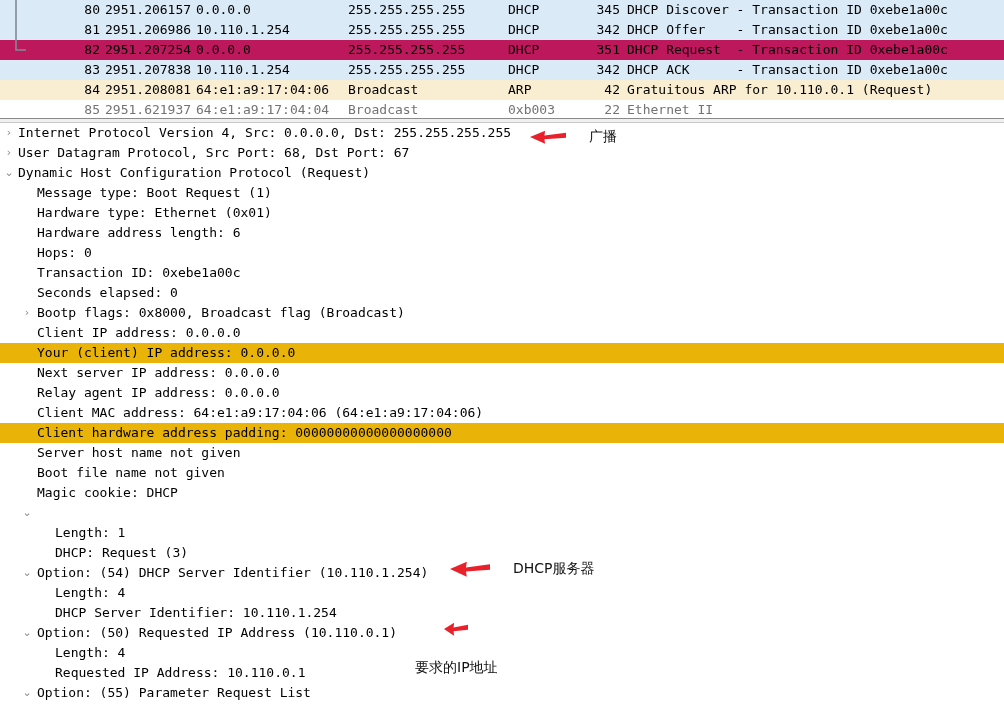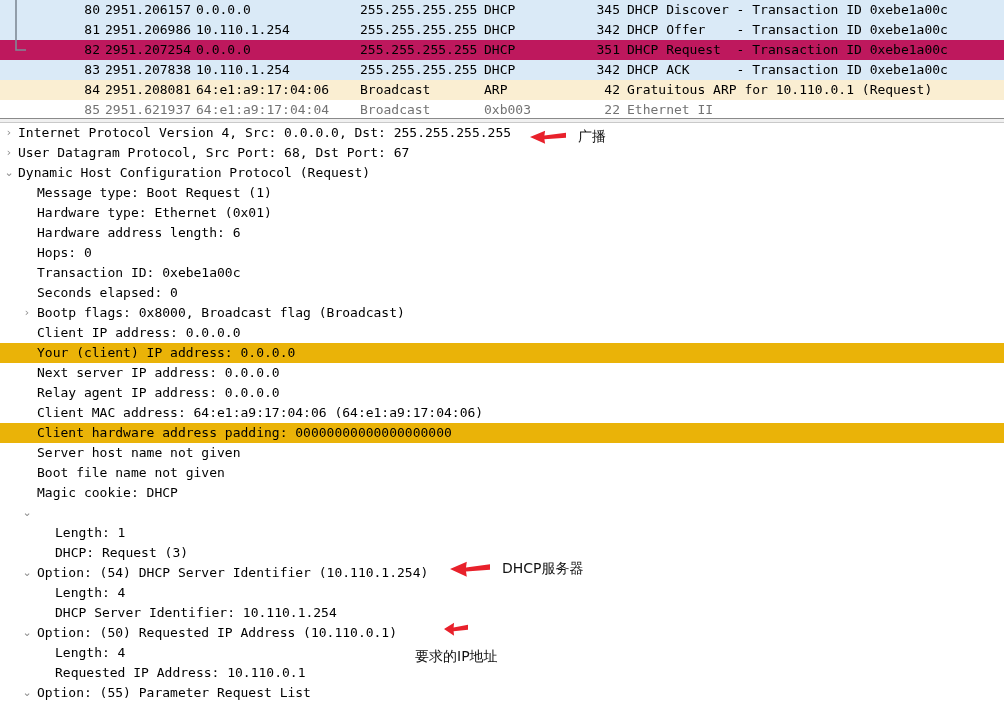--- a/index.html
+++ b/index.html
@@ -36,22 +36,22 @@
   .pl-row .c {
     position: absolute;
     top: 0;
     height: 20px;
     white-space: pre;
     overflow: hidden;
   }
   .c-no   { left: 0;    width: 100px; text-align: right; }
   .c-time { left: 105px; width: 86px; }
   .c-src  { left: 196px; width: 148px; }
-  .c-dst  { left: 348px; width: 155px; margin-left: 12px; }
-  .c-prot { left: 484px; width: 103px; }
+  .c-dst  { left: 348px; width: 155px; }
+  .c-prot { left: 508px; width: 103px; }
   .c-len  { left: 590px; width: 30px;  text-align: right; }
   .c-info { left: 627px; width: 380px; }
 
   
   .rowtype-dhcp     { background: #daeaf7; color: #000000; }
   .rowtype-selected { background: #be185d; color: #000000; text-decoration: underline; }
   .rowtype-arp      { background: #faeed2; color: #000000; }
   .rowtype-faint    { background: #ffffff; color: #737373; }
 
   
@@ -121,21 +121,21 @@
   #annotations {
     position: absolute;
     left: 0; top: 0;
     width: 1004px; height: 709px;
     pointer-events: none;
   }
   .anno {
     position: absolute;
     display: flex;
     align-items: center;
-    gap: 12px;
+    gap: 23px;
   }
   .anno-label {
     font-family: "DejaVu Sans", "Liberation Sans", sans-serif;
     font-size: 14px;
     color: #111111;
     white-space: nowrap;
   }
 </style>
 </head>
 <body>

